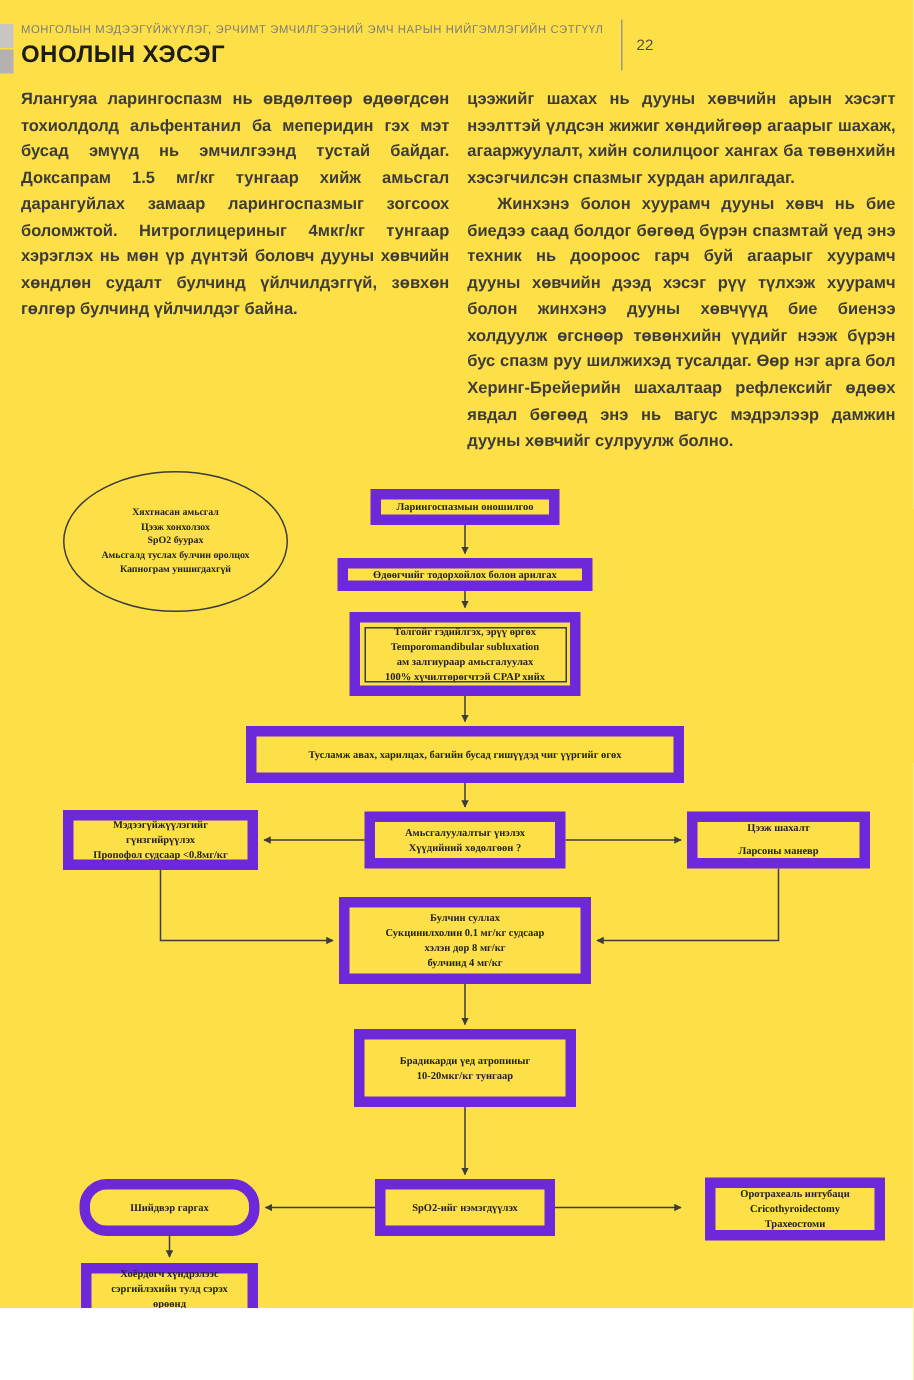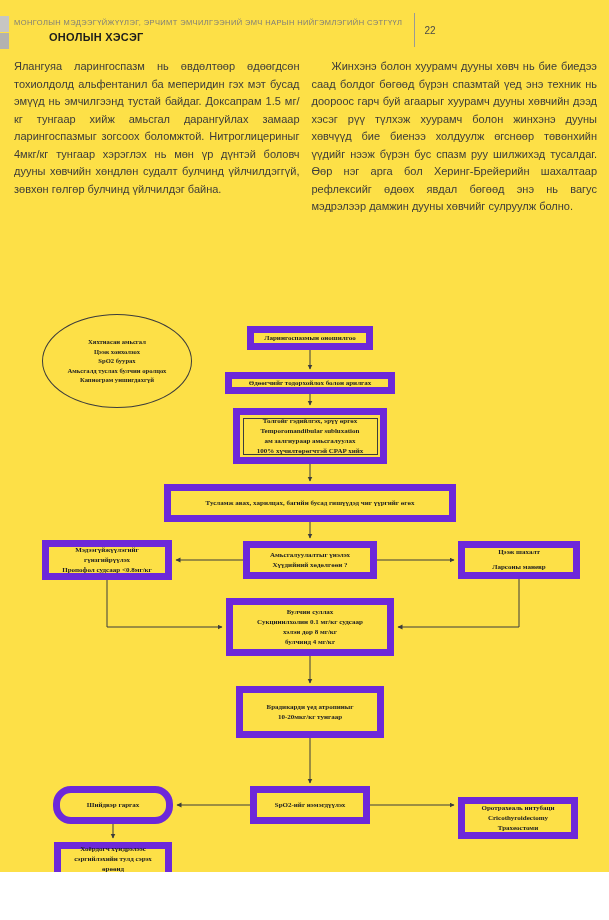--- a/index.html
+++ b/index.html
@@ -10,25 +10,25 @@
     font-family:"Liberation Sans", sans-serif;
     color:#3a3a3a;
     overflow:hidden;
   }
   
   .header-accent{position:absolute;left:0;top:16px;width:9px;height:34px;}
   .header-accent .blk1{width:9px;height:16px;background:#c7c6c3;margin-bottom:1px;}
   .header-accent .blk2{width:9px;height:16px;background:#b3b2af;}
   .header{position:absolute;left:14px;top:13px;display:flex;align-items:center;}
   .journal-title{font-size:7.5px;letter-spacing:.4px;color:#7d7c79;white-space:nowrap;}
-  .section-title{font-size:11px;font-weight:bold;color:#1c1c1c;margin-top:4px;letter-spacing:.3px;margin-left:35px;}
+  .section-title{font-size:16px;font-weight:bold;color:#1c1c1c;margin-top:4px;letter-spacing:.3px;}
   .header-divider{width:1px;height:34px;background:#9a9996;margin:0 9px 0 12px;}
   .page-number{font-size:10px;color:#4a4a48;}
   
-  .columns{position:absolute;left:14px;top:58px;width:583px;display:flex;gap:12px;}
+  .columns{position:absolute;left:14px;top:58px;width:583px;display:flex;gap:12px;font-weight:bold;}
   .col{flex:1;}
   .col p{
     margin:0;font-size:11px;line-height:17.55px;text-align:justify;color:#3d3c3a;
   }
   .col p.indent{text-indent:20px;}
   
   .flowchart{position:absolute;left:0;top:0;width:609px;height:920px;pointer-events:none;}
   .arrow-layer{position:absolute;left:0;top:0;}
   .fc-box{
     position:absolute;
@@ -56,21 +56,21 @@
   .box-trigger{left:225px;top:372px;width:170px;height:22px;}
   .box-airway{left:233px;top:408px;width:154px;height:56px;}
   .box-help{left:164px;top:484px;width:292px;height:38px;}
   .box-deepen{left:42px;top:540px;width:130px;height:40px;}
   .box-assess{left:243px;top:541px;width:134px;height:38px;}
   .box-chest{left:458px;top:541px;width:122px;height:38px;line-height:15px;}
   .box-relaxant{left:226px;top:598px;width:168px;height:58px;}
   .box-brady{left:236px;top:686px;width:148px;height:52px;}
   .box-decision{left:53px;top:786px;width:120px;height:38px;border-radius:18px;}
   .box-spo2{left:250px;top:786px;width:120px;height:38px;}
-  .box-intubation{left:458px;top:785px;width:120px;height:42px;margin-top:12px;}
+  .box-intubation{left:470px;top:785px;width:120px;height:42px;}
   .box-recovery{left:54px;top:842px;width:118px;height:44px;}
   .fc-caption{
     position:absolute;left:230px;top:874px;width:344px;text-align:left;
     font-size:11px;font-style:italic;color:#3b3a38;font-family:"Liberation Sans", sans-serif;
   }
 </style>
 </head>
 <body>
 
 <div class="page">
@@ -87,20 +87,21 @@
     </div>
     <div class="header-divider"></div>
     <div class="page-number">22</div>
   </div>
 
   <div class="columns">
     <div class="col">
       <p>Ялангуяа ларингоспазм нь өвдөлтөөр өдөөгдсөн тохиолдолд альфентанил ба меперидин гэх мэт бусад эмүүд нь эмчилгээнд тустай байдаг. Доксапрам 1.5 мг/кг тунгаар хийж амьсгал дарангуйлах замаар ларингоспазмыг зогсоох боломжтой. Нитроглицериныг 4мкг/кг тунгаар хэрэглэх нь мөн үр дүнтэй боловч дууны хөвчийн хөндлөн судалт булчинд үйлчилдэггүй, зөвхөн гөлгөр булчинд үйлчилдэг байна.</p>
     </div>
     <div class="col">
+      <p>цээжийг шахах нь дууны хөвчийн арын хэсэгт нээлттэй үлдсэн жижиг хөндийгөөр агаарыг шахаж, агааржуулалт, хийн солилцоог хангах ба төвөнхийн хэсэгчилсэн спазмыг хурдан арилгадаг.</p>
       <p class="indent">Жинхэнэ болон хуурамч дууны хөвч нь бие биедээ саад болдог бөгөөд бүрэн спазмтай үед энэ техник нь доороос гарч буй агаарыг хуурамч дууны хөвчийн дээд хэсэг рүү түлхэж хуурамч болон жинхэнэ дууны хөвчүүд бие биенээ холдуулж өгснөөр төвөнхийн үүдийг нээж бүрэн бус спазм руу шилжихэд тусалдаг. Өөр нэг арга бол Херинг-Брейерийн шахалтаар рефлексийг өдөөх явдал бөгөөд энэ нь вагус мэдрэлээр дамжин дууны хөвчийг сулруулж болно.</p>
     </div>
   </div>
 
   <div class="flowchart">
 
     <svg class="arrow-layer" width="609" height="920" viewBox="0 0 609 920">
       <defs>
         <marker id="ah" markerWidth="7" markerHeight="7" refX="4.5" refY="2.5" orient="auto">
           <path d="M0,0 L5,2.5 L0,5 z" fill="#3c3c3c"></path>

